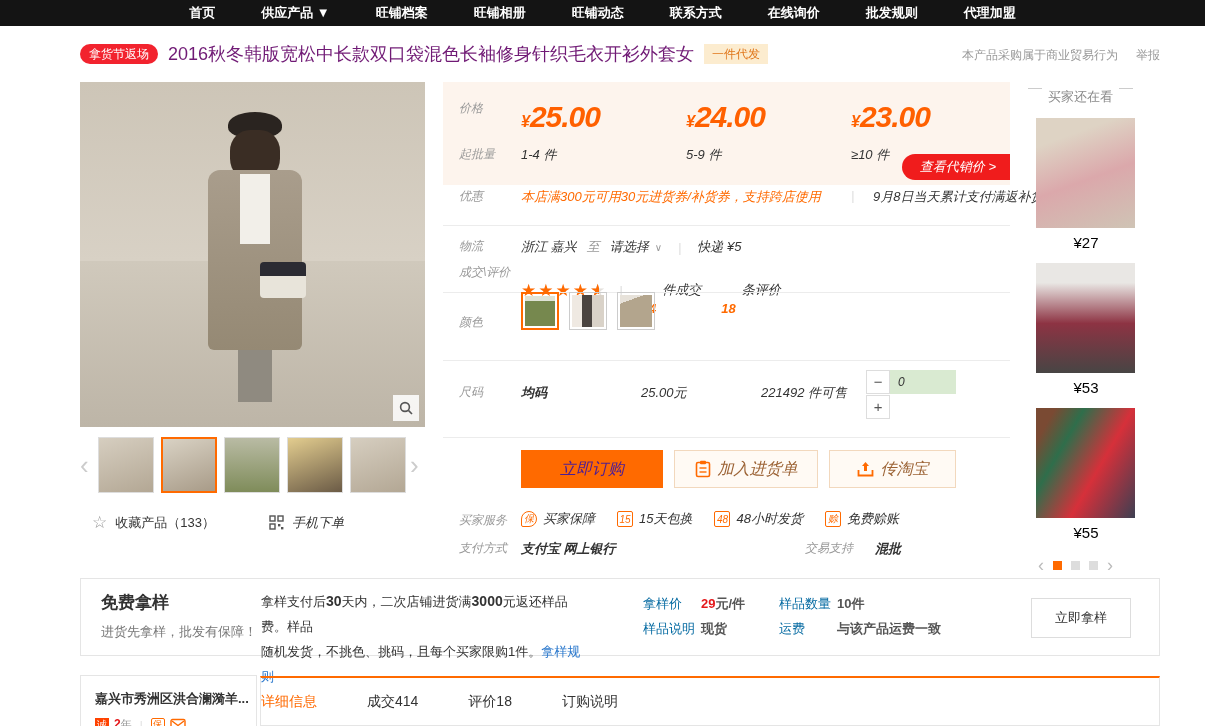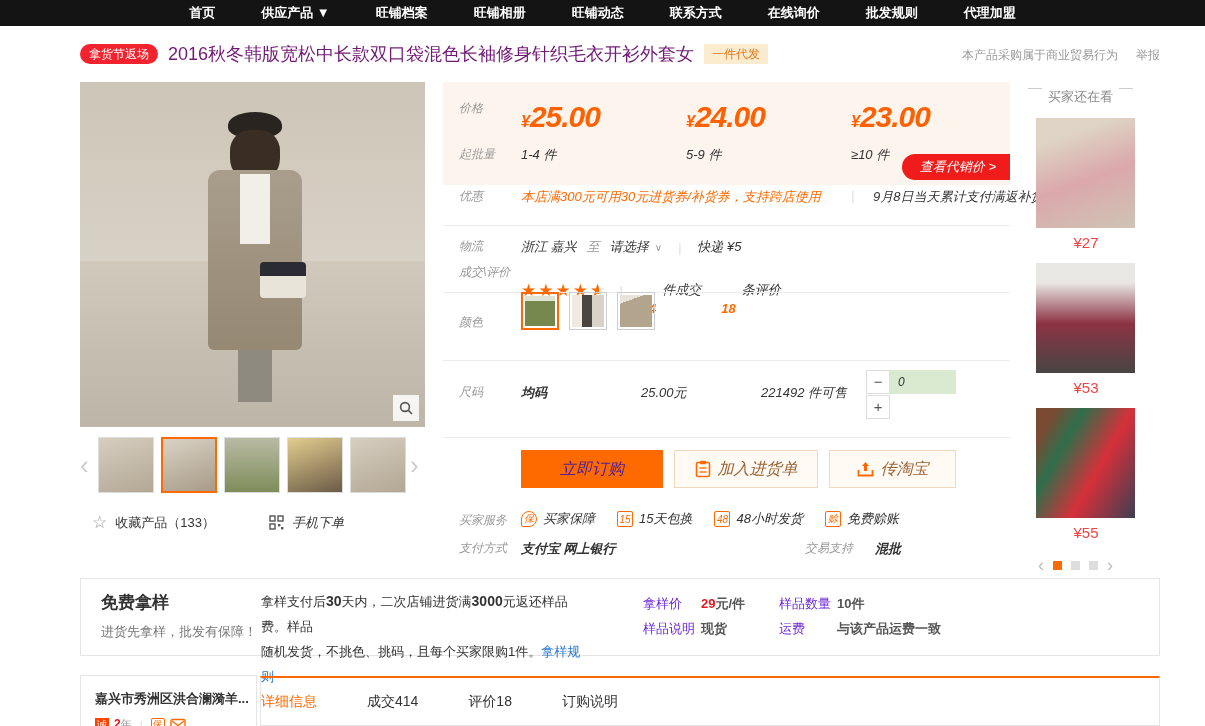--- a/index.html
+++ b/index.html
@@ -128,36 +128,36 @@
 
   
   .sidebar { position:absolute; left:1036px; top:88px; width:100px; }
   .sb-head { display:flex; align-items:flex-start; gap:6px; color:#8a8a8a; font-size:13px; white-space:nowrap; margin-left:-8px; }
   .sb-head .dash { flex:0 0 14px; border-top:1px solid #ccc; }
   .sb-item { margin-top:12px; text-align:center; cursor:pointer; }
   .sb-img { width:99px; height:110px; }
   .sb1 { background:linear-gradient(160deg,#ded3c4 20%,#dba8ab 55%,#cfc4b5 100%); }
   .sb2 { background:linear-gradient(180deg,#e9e7e4 18%,#8d3343 55%,#474544 100%); }
   .sb3 { background:linear-gradient(120deg,#7a4a33 12%,#2f6e4b 30%,#d6303a 60%,#3d3f52 100%); }
-  .sb-price { font-size:15px; color:#ef4444; margin:6px 0 10px; }
+  .sb-price { font-size:15px; color:#000000; margin:6px 0 10px; }
   .sb-pager { display:flex; align-items:center; gap:9px; margin:14px 0 0 2px; }
   .pg-arrow { color:#bbb; font-size:18px; cursor:pointer; }
   .pg-dot { width:9px; height:9px; background:#ddd; cursor:pointer; }
   .pg-dot.on { background:#ff6a00; }
 
   
   .sample { position:absolute; left:80px; top:578px; width:1080px; height:78px; border:1px solid #e5e5e5;
     background:#fff; }
   .smp-title { position:absolute; left:20px; top:12px; font-size:17px; font-weight:bold; color:#333; }
   .smp-sub { position:absolute; left:20px; top:44px; font-size:13px; color:#777; }
   .smp-desc { position:absolute; left:180px; top:10px; width:320px; font-size:13px; color:#333; line-height:25px; }
   .smp-desc b { font-size:14px; }
   .rule-link { color:#2977cc; cursor:pointer; }
   .smp-col { position:absolute; top:12px; font-size:13px; line-height:25px; }
-  .smp-col .lbl { color:#6d28d9; display:inline-block; }
+  .smp-col .lbl { color:#0369a1; display:inline-block; }
   .smp-col .val { color:#555; font-weight:bold; }
   .col-a { left:562px; } .col-a .lbl { width:58px; }
   .col-b { left:698px; width:175px; } .col-b .lbl { width:58px; vertical-align:top; }
   .red { color:#e4191c; }
   .ship-val { display:inline-block; width:108px; line-height:19px; }
   .smp-btn { position:absolute; right:28px; top:19px; width:100px; height:40px; border:1px solid #ddd;
     background:#fff; font-size:13px; color:#333; display:flex; align-items:center; justify-content:center; cursor:pointer; }
 
   
   .seller-box { position:absolute; left:80px; top:675px; width:177px; height:60px; border:1px solid #e5e5e5; padding:14px 0 0 14px; }
@@ -426,20 +426,21 @@
       <span>随机发货，不挑色、挑码，且每个买家限购1件。</span><span class="rule-link">拿样规则</span>
     </div>
     <div class="smp-col col-a">
       <div><span class="lbl">拿样价</span><span class="val"><b class="red">29</b><span>元/件</span></span></div>
       <div><span class="lbl">样品说明</span><span class="val">现货</span></div>
     </div>
     <div class="smp-col col-b">
       <div><span class="lbl">样品数量</span><span class="val">10件</span></div>
       <div><span class="lbl">运费</span><span class="val ship-val">与该产品运费一致</span></div>
     </div>
+    <div class="smp-btn">立即拿样</div>
   </div>
 
   <div class="seller-box">
     <div class="seller-name">嘉兴市秀洲区洪合澜漪羊...</div>
     <div class="seller-badges">
       <span class="bdg-cheng">诚</span>
       <span><span class="yr-num">2</span><span>年</span></span>
       <span class="bdg-sep">|</span>
       <span class="bdg-bao">保</span>
       <svg width="16" height="13" viewBox="0 0 16 13">

